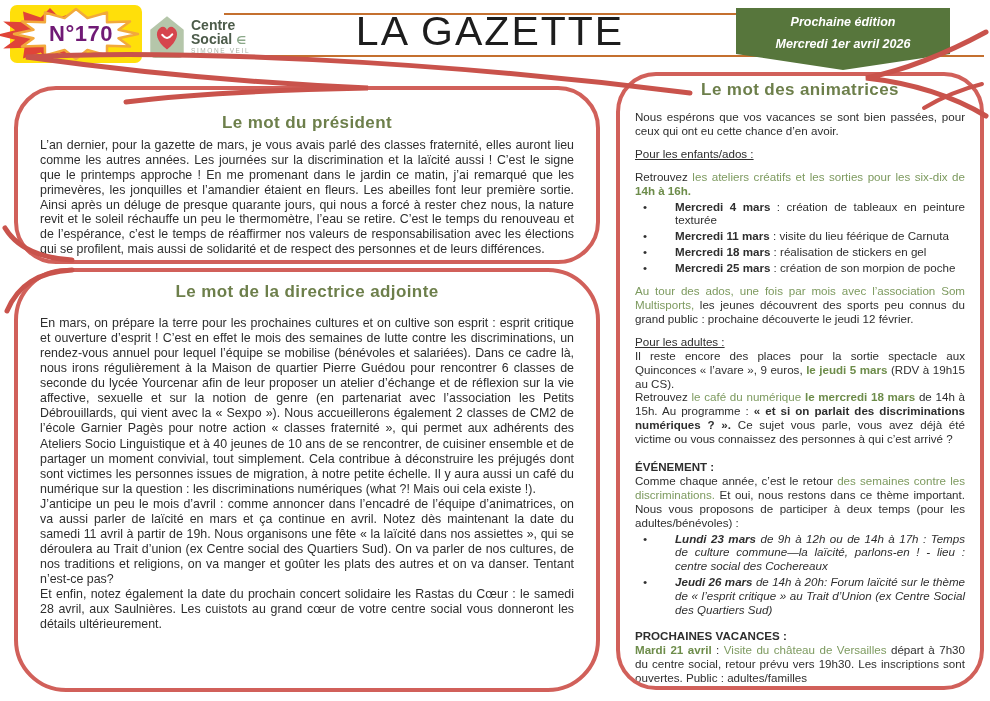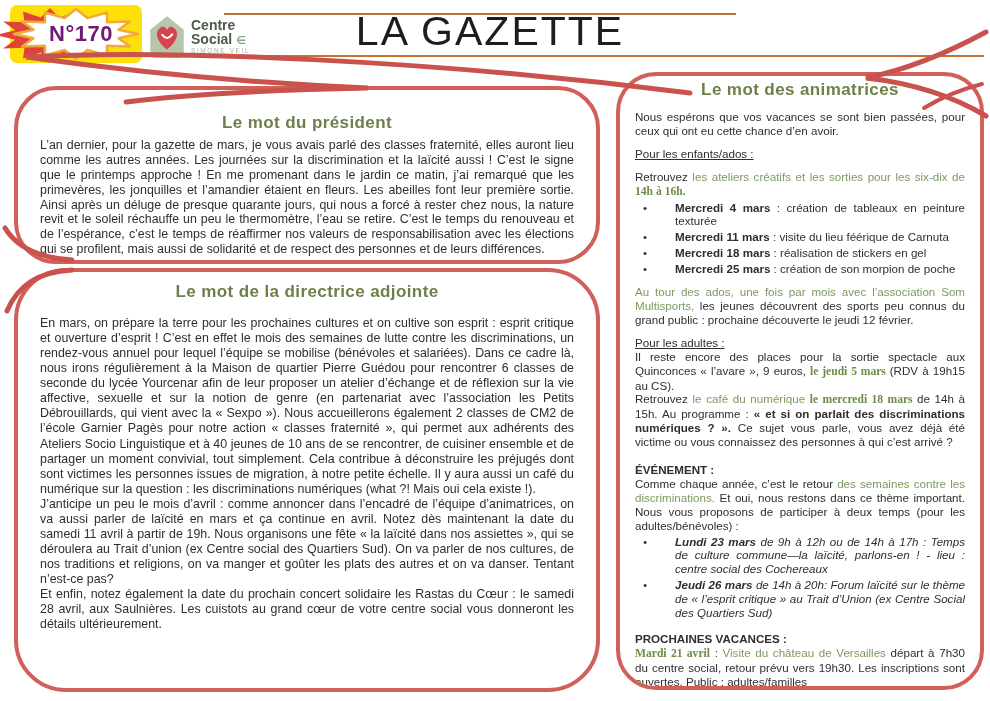--- a/index.html
+++ b/index.html
@@ -37,21 +37,21 @@
   .directrice h2{margin:4px 0 14px;}
   .directrice .body{margin:0;font-size:12.4px;line-height:1.215;text-align:justify;}
   .animatrices{left:616px;top:72px;width:368px;height:618px;border-radius:40px;padding:2px 15px;overflow:hidden;}
   .animatrices h2{margin:2px 0 10px;}
   .an{font-size:11.6px;line-height:1.2;text-align:justify;}
   .gap{margin-top:9px;}
   .sgap{margin-top:5px;font-style:italic;}
   .u{text-decoration:underline;}
   .b{font-weight:bold;}
   .green{color:#7d9a5f;}
-  .bgreen{color:#6d8c4a;font-weight:bold;font-family:Liberation Serif, serif;}
+  .bgreen{color:#6d8c4a;font-weight:bold;}
   .bullet{position:relative;padding-left:40px;margin-top:2px;}
   .bullet::before{content:"\2022";position:absolute;left:8px;top:0;}
   
   .decor{position:absolute;left:0;top:0;z-index:4;pointer-events:none;}
 </style>
 </head>
 <body>
 
 <div class="page">
 
@@ -83,20 +83,24 @@
       <span class="logo-line"><span>Social</span> <span class="logo-glyph">∈</span></span>
       <span class="logo-sub">SIMONE VEIL</span>
     </div>
   </div>
 
   <div class="rule rule-top"></div>
   <div class="rule rule-bottom"></div>
 
   <h1 class="title">LA GAZETTE</h1>
 
+  <div class="ribbon">
+    <div class="r1">Prochaine édition</div>
+    <div class="r2">Mercredi 1er avril 2026</div>
+  </div>
 
   <section class="bubble president">
     <h2>Le mot du président</h2>
     <p class="body">L’an dernier, pour la gazette de mars, je vous avais parlé des classes fraternité, elles auront lieu comme les autres années. Les journées sur la discrimination et la laïcité aussi ! C’est le signe que le printemps approche ! En me promenant dans le jardin ce matin, j’ai remarqué que les primevères, les jonquilles et l’amandier étaient en fleurs. Les abeilles font leur première sortie. Ainsi après un déluge de presque quarante jours, qui nous a forcé à rester chez nous, la nature revit et le soleil réchauffe un peu le thermomètre, l’eau se retire. C’est le temps du renouveau et de l’espérance, c’est le temps de réaffirmer nos valeurs de responsabilisation avec les élections qui se profilent, mais aussi de solidarité et de respect des personnes et de leurs différences.</p>
     <p class="sig">Jean-Marc MAUBOUSSIN</p>
   </section>
 
   <section class="bubble directrice">
     <h2>Le mot de la directrice adjointe</h2>
     <div class="body">En mars, on prépare la terre pour les prochaines cultures et on cultive son esprit : esprit critique et ouverture d’esprit ! C’est en effet le mois des semaines de lutte contre les discriminations, un rendez-vous annuel pour lequel l’équipe se mobilise (bénévoles et salariées). Dans ce cadre là, nous irons régulièrement à la Maison de quartier Pierre Guédou pour rencontrer 6 classes de seconde du lycée Yourcenar afin de leur proposer un atelier d’échange et de réflexion sur la vie affective, sexuelle et sur la notion de genre (en partenariat avec l’association les Petits Débrouillards, qui vient avec la « Sexpo »). Nous accueillerons également 2 classes de CM2 de l’école Garnier Pagès pour notre action « classes fraternité », qui permet aux adhérents des Ateliers Socio Linguistique et à 40 jeunes de 10 ans de se rencontrer, de cuisiner ensemble et de partager un moment convivial, tout simplement. Cela contribue à déconstruire les préjugés dont sont victimes les personnes issues de migration, à notre petite échelle. Il y aura aussi un café du numérique sur la question : les discriminations numériques (what ?! Mais oui cela existe !).</div>

